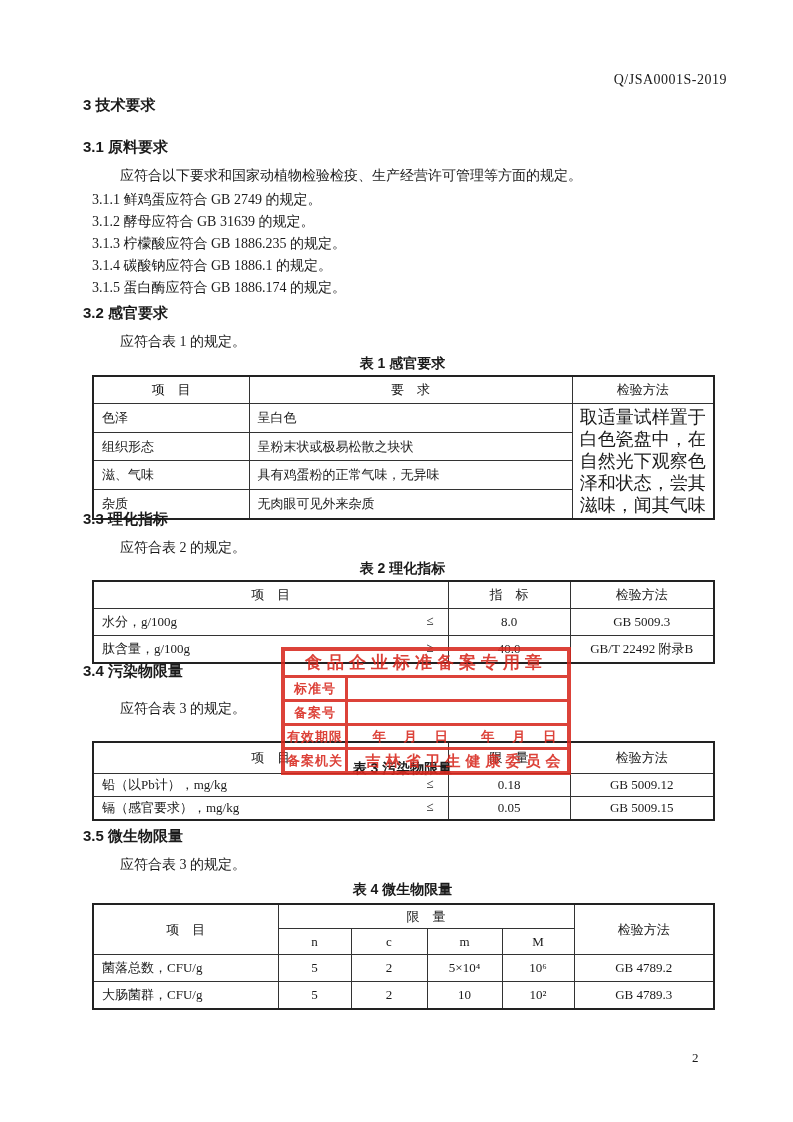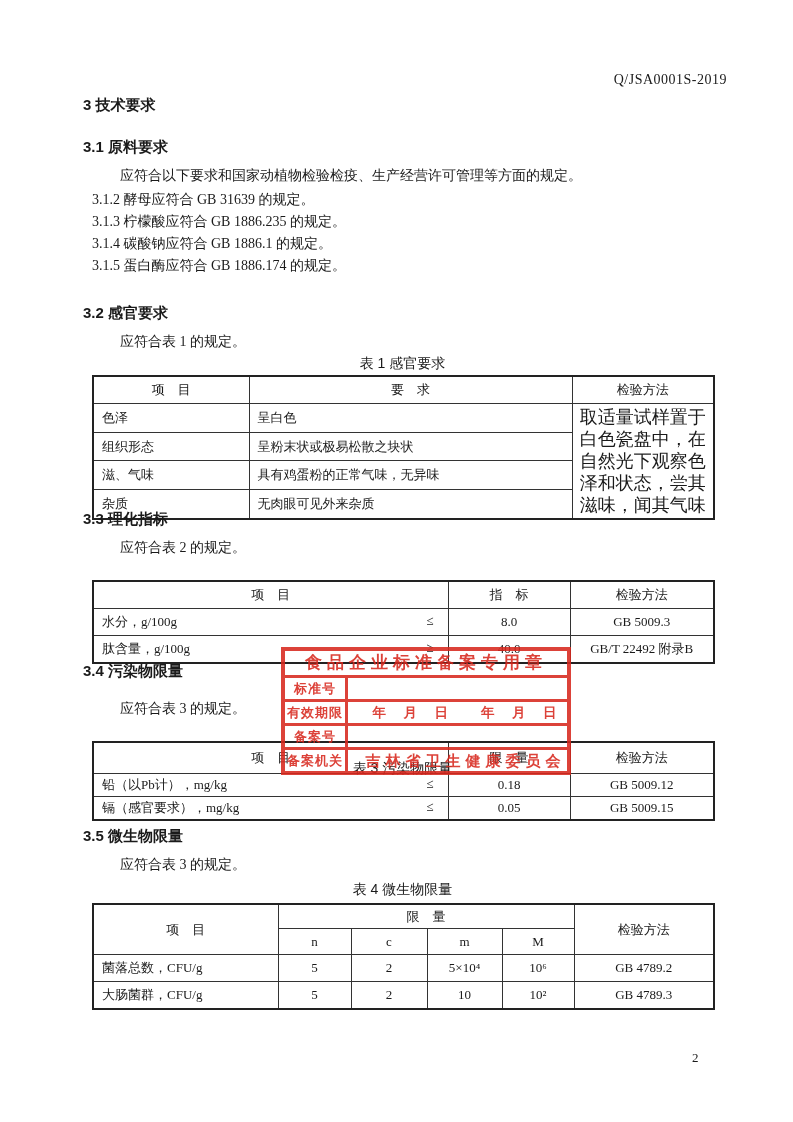--- a/index.html
+++ b/index.html
@@ -7,21 +7,21 @@
     position:relative;width:793px;height:1122px;background:#fff;overflow:hidden;
     font-family:"Liberation Serif","DejaVu Serif",serif;color:#1a1a1a;
   }
   .abs{position:absolute;}
   .docnum{top:72px;right:66px;font-size:14px;letter-spacing:0.5px;}
   .h{left:83px;font-family:Liberation Sans, sans-serif;font-weight:bold;font-size:15px;white-space:nowrap;}
   .body-text{font-size:14px;white-space:nowrap;}
   .indent{left:120px;}
   .items{left:92px;top:189px;font-size:14px;}
   .items .item{height:22px;line-height:22px;white-space:nowrap;}
-  .caption{left:92px;width:621px;text-align:center;font-family:"Liberation Sans","DejaVu Sans",sans-serif;font-weight:normal;font-size:14px;}
+  .caption{left:92px;width:621px;text-align:center;font-family:"Liberation Sans","DejaVu Sans",sans-serif;font-weight:bold;font-size:14px;}
   table{border-collapse:collapse;table-layout:fixed;position:absolute;left:92px;width:621px;background:transparent;}
   table,td,th{border:1px solid #333;}
   table{border:2px solid #222;}
   td,th{font-size:13px;font-weight:normal;padding:0;vertical-align:middle;overflow:hidden;}
   th{text-align:center;}
   .c{text-align:center;}
   .l{text-align:left;padding-left:8px;}
   .opcell{display:flex;justify-content:space-between;padding:0 14px 0 8px;}
   .method-cell{font-size:18px;line-height:22px;text-align:center;padding:2px 5px;white-space:normal;}
   #table1 th{height:26px;} #table1 td{height:22px;margin-left:24px;}
@@ -49,20 +49,21 @@
 
 <div class="page">
 
   <div class="abs docnum">Q/JSA0001S-2019</div>
 
   <div class="abs h" style="top:96px">3  技术要求</div>
   <div class="abs h" style="top:138px">3.1  原料要求</div>
   <div class="abs body-text indent" style="top:167px">应符合以下要求和国家动植物检验检疫、生产经营许可管理等方面的规定。</div>
 
   <div class="abs items">
+    <div class="item">3.1.1  鲜鸡蛋应符合 GB 2749 的规定。</div>
     <div class="item">3.1.2  酵母应符合 GB 31639 的规定。</div>
     <div class="item">3.1.3  柠檬酸应符合 GB 1886.235 的规定。</div>
     <div class="item">3.1.4  碳酸钠应符合 GB 1886.1 的规定。</div>
     <div class="item">3.1.5  蛋白酶应符合 GB 1886.174 的规定。</div>
   </div>
 
   <div class="abs h" style="top:304px">3.2  感官要求</div>
   <div class="abs body-text indent" style="top:333px">应符合表 1 的规定。</div>
 
   <div class="abs caption" style="top:355px">表 1  感官要求</div>
@@ -94,20 +95,21 @@
     <tr>
       <td class="l">杂质</td>
       <td class="l">无肉眼可见外来杂质</td>
     </tr>
   </tbody>
     </table>
 
   <div class="abs h" style="top:510px">3.3  理化指标</div>
   <div class="abs body-text indent" style="top:539px">应符合表 2 的规定。</div>
 
+  <div class="abs caption" style="top:560px">表 2  理化指标</div>
   <table id="table2" style="top:580px">
     <colgroup>
         <col style="width:355px">
         <col style="width:122px">
         <col style="width:144px">
       </colgroup>
     <tbody>
         <tr>
       <th>项　目</th>
       <th>指　标</th>
@@ -219,28 +221,28 @@
   </tbody>
     </table>
 
   <div class="stamp">
     <div class="stamp-title">食品企业标准备案专用章</div>
     <div class="stamp-row">
       <div class="stamp-label">标准号</div>
       <div class="stamp-value"></div>
     </div>
     <div class="stamp-row">
+      <div class="stamp-label">备案号</div>
+      <div class="stamp-value"></div>
+    </div>
+    <div class="stamp-row">
       <div class="stamp-label">有效期限</div>
       <div class="stamp-value">年　月　日　　年　月　日</div>
     </div>
     <div class="stamp-row">
-      <div class="stamp-label">备案号</div>
-      <div class="stamp-value"></div>
-    </div>
-    <div class="stamp-row">
       <div class="stamp-label">备案机关</div>
       <div class="stamp-value wide">吉林省卫生健康委员会</div>
     </div>
   </div>
 
   <div class="abs pagenum">2</div>
 
 </div>
 
 </body></html>

